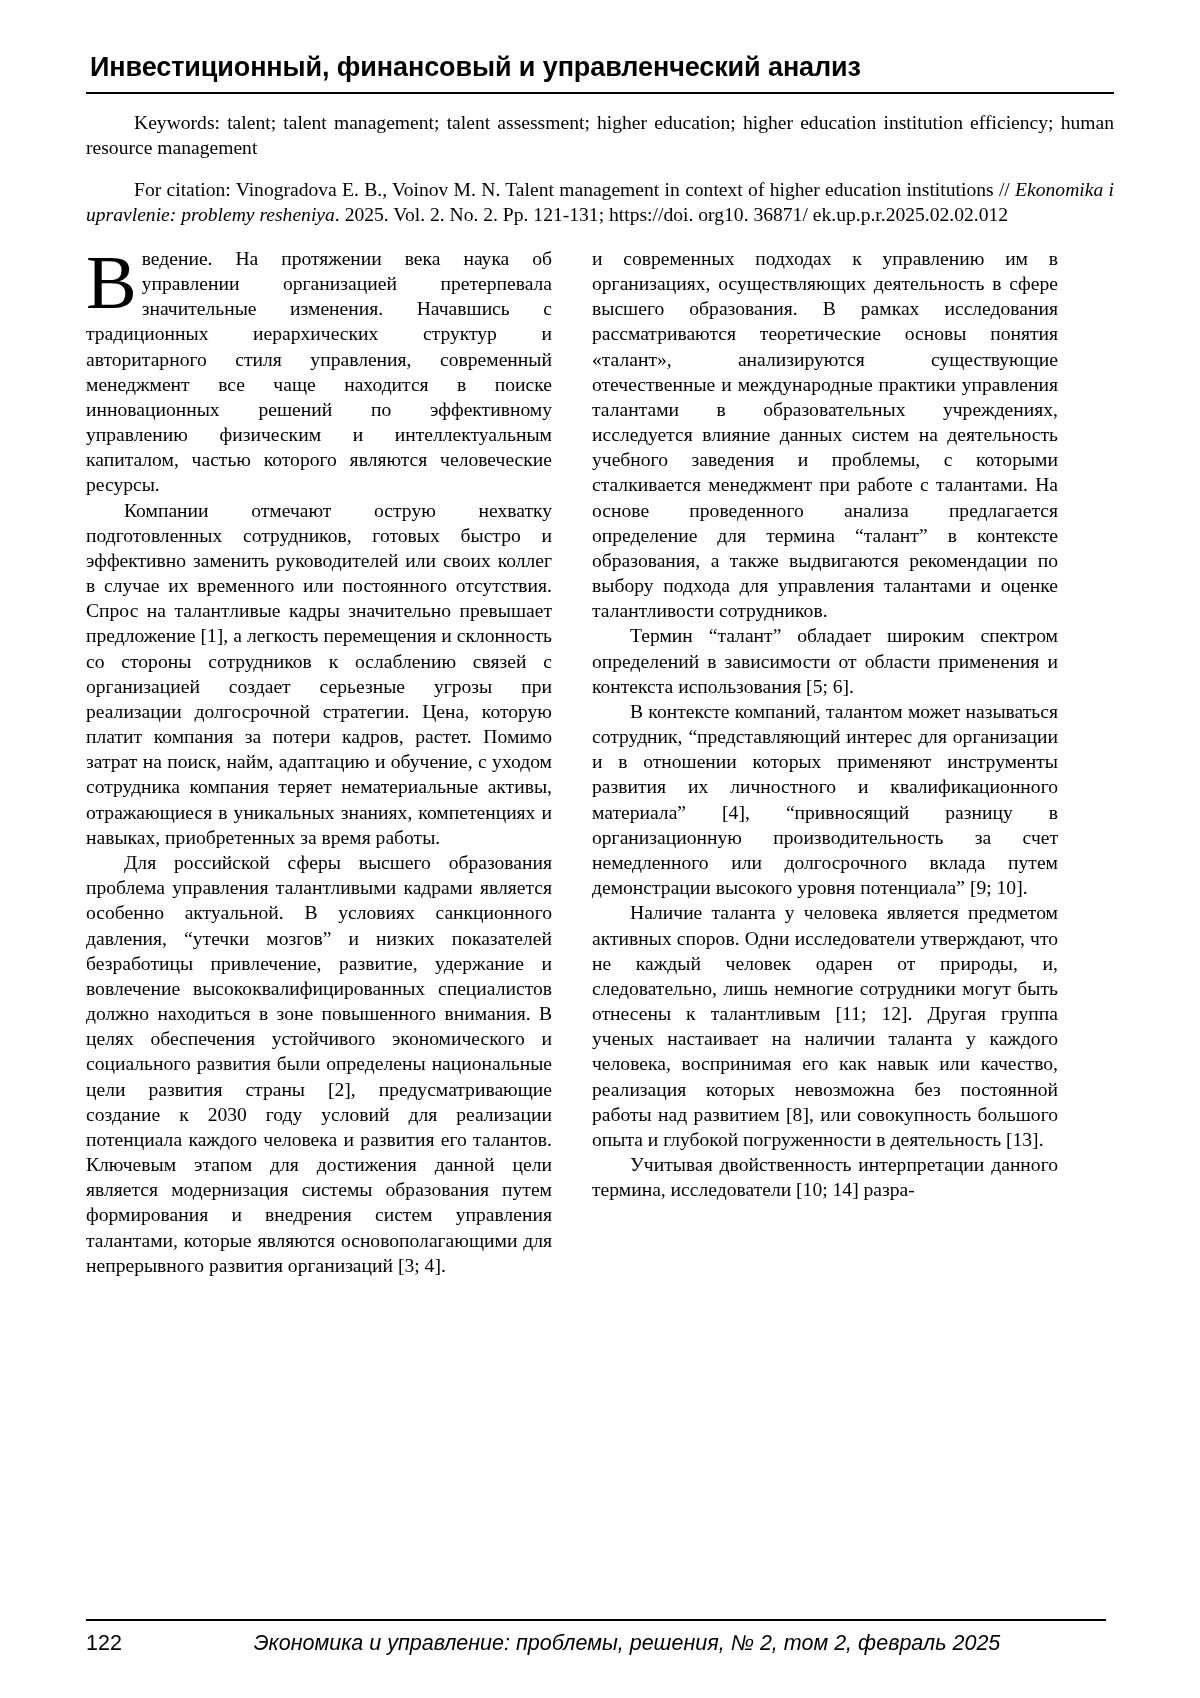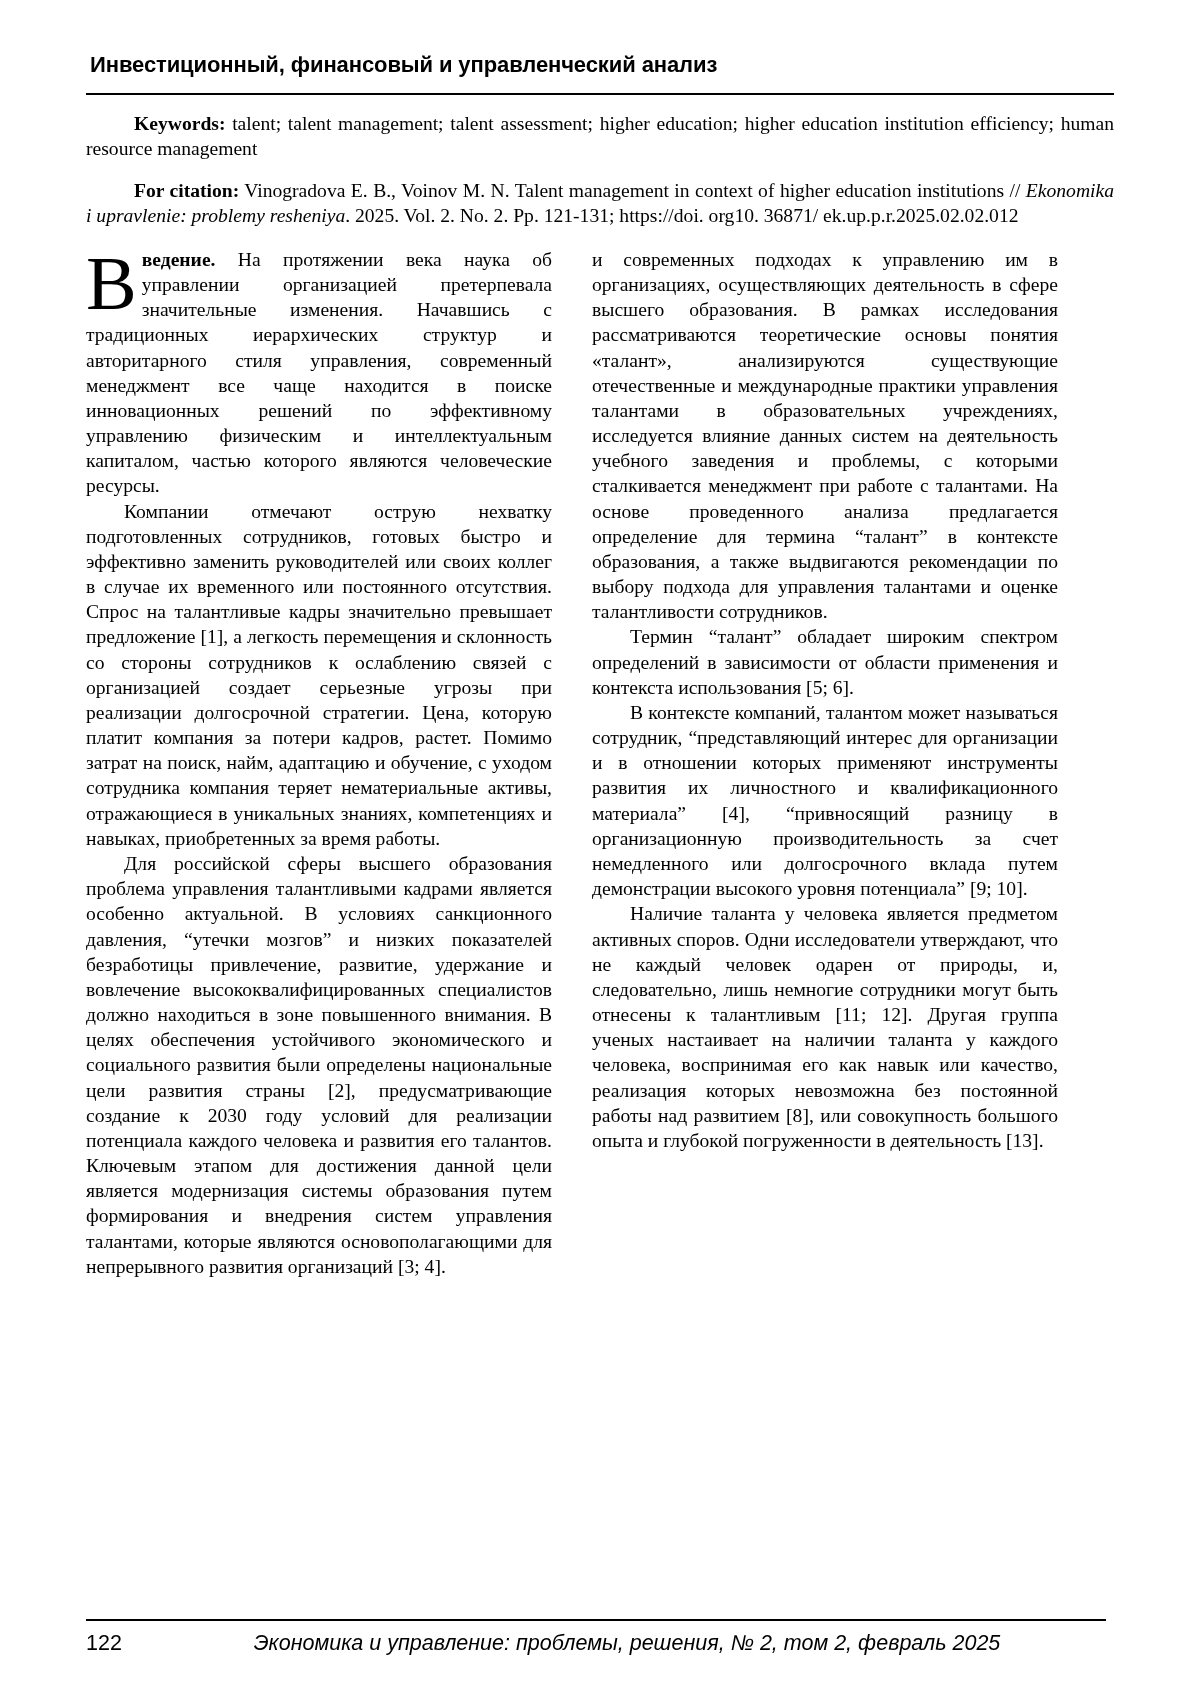--- a/index.html
+++ b/index.html
@@ -18,45 +18,45 @@
     position: absolute;
     left: 0; top: 0;
     width: 1200px;
     height: 1698px;
     box-sizing: border-box;
     padding: 52px 86px 40px 86px;
   }
   .running-head {
     font-family: "Liberation Sans", sans-serif;
     font-weight: bold;
-    font-size: 22px;
+    font-size: 27px;
     letter-spacing: -0.1px;
     padding-left: 4px;
-    margin-bottom: 15px;
+    margin-bottom: 9px;
   }
   .rule-top {
     border-top: 2.2px solid #000;
     margin-bottom: 16px;
   }
   .meta-block {
     font-size: 19.6px;
     line-height: 1.30;
     text-align: justify;
     text-justify: inter-word;
   }
   .meta-block p {
     margin: 0 0 16px 0;
   }
   .meta-block p.first {
     text-indent: 48px;
   }
   .meta-block p.cite {
     text-indent: 48px;
   }
-  b, .bold { font-weight: bold; }
+  b, .bold { font-weight: normal; }
   .ital { font-style: italic; }
 
   .columns {
     margin-top: 18px;
     display: flex;
     gap: 40px;
     height: 1245px;
   }
   .col {
     width: 466px;
@@ -135,20 +135,21 @@
       <p class="dropcap-para"><span class="dropcap">В</span><b>ведение.</b><span> На протяжении века наука об управлении организацией претерпевала значительные изменения. Начавшись с традиционных иерархических структур и авторитарного стиля управления, современный менеджмент все чаще находится в поиске инновационных решений по эффективному управлению физическим и интеллектуальным капиталом, частью которого являются человеческие ресурсы.</span></p>
       <p>Компании отмечают острую нехватку подготовленных сотрудников, готовых быстро и эффективно заменить руководителей или своих коллег в случае их временного или постоянного отсутствия. Спрос на талантливые кадры значительно превышает предложение [1], а легкость перемещения и склонность со стороны сотрудников к ослаблению связей с организацией создает серьезные угрозы при реализации долгосрочной стратегии. Цена, которую платит компания за потери кадров, растет. Помимо затрат на поиск, найм, адаптацию и обучение, с уходом сотрудника компания теряет нематериальные активы, отражающиеся в уникальных знаниях, компетенциях и навыках, приобретенных за время работы.</p>
       <p>Для российской сферы высшего образования проблема управления талантливыми кадрами является особенно актуальной. В условиях санкционного давления, “утечки мозгов” и низких показателей безработицы привлечение, развитие, удержание и вовлечение высококвалифицированных специалистов должно находиться в зоне повышенного внимания. В целях обеспечения устойчивого экономического и социального развития были определены национальные цели развития страны [2], предусматривающие создание к 2030 году условий для реализации потенциала каждого человека и развития его талантов. Ключевым этапом для достижения данной цели является модернизация системы образования путем формирования и внедрения систем управления талантами, которые являются основополагающими для непрерывного развития организаций [3; 4].</p>
     </div>
 
     <div class="col">
       <p class="noindent">и современных подходах к управлению им в организациях, осуществляющих деятельность в сфере высшего образования. В рамках исследования рассматриваются теоретические основы понятия «талант», анализируются существующие отечественные и международные практики управления талантами в образовательных учреждениях, исследуется влияние данных систем на деятельность учебного заведения и проблемы, с которыми сталкивается менеджмент при работе с талантами. На основе проведенного анализа предлагается определение для термина “талант” в контексте образования, а также выдвигаются рекомендации по выбору подхода для управления талантами и оценке талантливости сотрудников.</p>
       <p>Термин “талант” обладает широким спектром определений в зависимости от области применения и контекста использования [5; 6].</p>
       <p>В контексте компаний, талантом может называться сотрудник, “представляющий интерес для организации и в отношении которых применяют инструменты развития их личностного и квалификационного материала” [4], “привносящий разницу в организационную производительность за счет немедленного или долгосрочного вклада путем демонстрации высокого уровня потенциала” [9; 10].</p>
       <p>Наличие таланта у человека является предметом активных споров. Одни исследователи утверждают, что не каждый человек одарен от природы, и, следовательно, лишь немногие сотрудники могут быть отнесены к талантливым [11; 12]. Другая группа ученых настаивает на наличии таланта у каждого человека, воспринимая его как навык или качество, реализация которых невозможна без постоянной работы над развитием [8], или совокупность большого опыта и глубокой погруженности в деятельность [13].</p>
+      <p>Учитывая двойственность интерпретации данного термина, исследователи [10; 14] разра-</p>
     </div>
 
   </div>
 
   <div class="footer">
     <div class="rule-bottom"></div>
     <div class="footer-row">
       <div class="page-num">122</div>
       <div class="footer-title">Экономика и управление: проблемы, решения, № 2, том 2, февраль 2025</div>
     </div>

